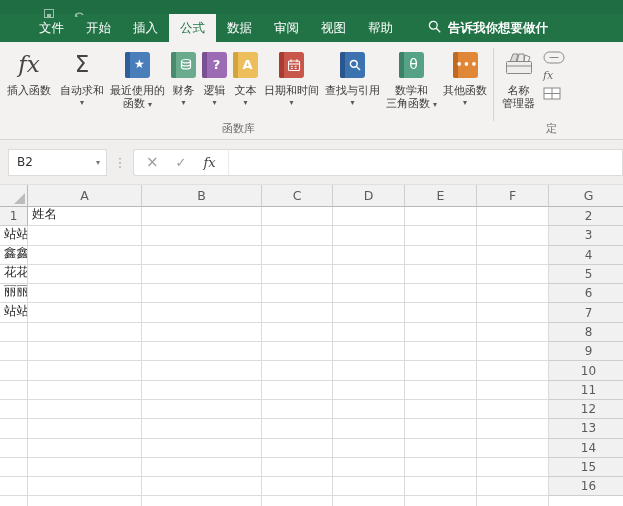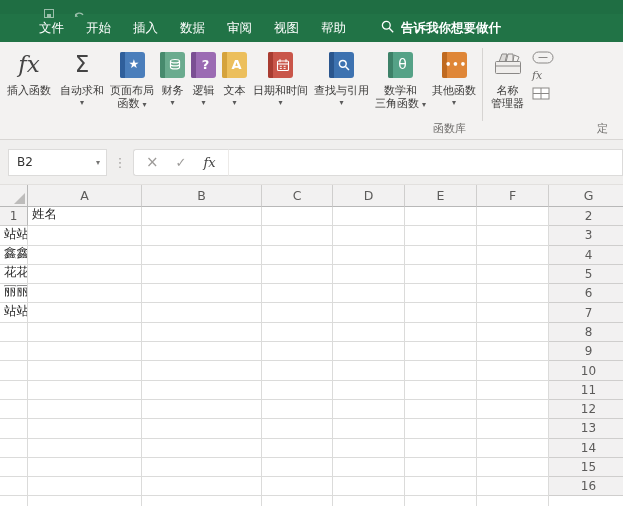--- a/index.html
+++ b/index.html
@@ -14,21 +14,21 @@
   .tabbar{height:28px;background:#217346;display:flex;align-items:stretch;padding-left:28px;color:#fff;font-size:12.5px;white-space:nowrap;}
   .tab{display:flex;align-items:center;padding:0 11px;cursor:default;}
   .tab.active{background:#f3f2f1;color:#217346;}
   .tellme{display:flex;align-items:center;gap:7px;margin-left:24px;flex:1;overflow:hidden;white-space:nowrap;font-weight:bold;}
   .tellme .txt{overflow:hidden;}
 
   
   .ribbon{height:97px;background:#f3f2f1;border-bottom:1px solid #d8d6d4;display:flex;align-items:stretch;overflow:hidden;}
   .rgroup{position:relative;display:flex;align-items:flex-start;padding:3px 2px 0 4px;}
   .btnrow{display:flex;align-items:flex-start;}
-  .group-label{position:absolute;bottom:3px;left:0;right:15px;text-align:right;font-size:11px;color:#6e6c6a;pointer-events:none;}
+  .group-label{position:absolute;bottom:3px;left:0;right:15px;text-align:center;font-size:11px;color:#6e6c6a;pointer-events:none;}
   .vdiv{width:1px;background:#d6d4d2;margin:6px 1px 18px 1px;}
   .rbtn{display:flex;flex-direction:column;align-items:center;padding:2px 3px 0 3px;font-size:11px;color:#3b3a39;line-height:13px;text-align:center;white-space:nowrap;}
   .ricon{height:35px;display:flex;align-items:center;justify-content:center;margin-bottom:2px;}
   .fxbig{font-family:"DejaVu Serif","Liberation Serif",serif;font-style:italic;font-size:23px;color:#444;}
   .sigma{font-size:23px;color:#444;line-height:23px;}
   .book{position:relative;width:25px;height:26px;border-radius:2px 3px 3px 2px;display:flex;align-items:center;justify-content:center;}
   .spine{position:absolute;left:0;top:0;bottom:0;width:5px;border-radius:2px 0 0 2px;}
   .bglyph{position:relative;margin-left:4px;color:#fff;font-weight:bold;font-size:13px;display:flex;align-items:center;justify-content:center;}
   .barrow{font-size:8px;color:#5a5a5a;margin-top:1px;line-height:9px;}
   .inl-arrow{font-size:8px;color:#5a5a5a;margin-left:3px;}
@@ -74,20 +74,21 @@
           <path d="M1 4.5v3.2h3.2z" fill="#fff"></path>
         </svg>
     </span>
   </div>
 
   <div class="tabbar">
     <div id="tabs" style="display:flex;align-items:stretch;">
         <div class="tab">文件</div>
         <div class="tab">开始</div>
         <div class="tab">插入</div>
+        <div class="tab active">公式</div>
         <div class="tab">数据</div>
         <div class="tab">审阅</div>
         <div class="tab">视图</div>
         <div class="tab">帮助</div>
       </div>
     <div class="tellme">
       <span>
         <svg width="13" height="13" viewBox="0 0 13 13">
             <g fill="none" stroke="#fff" stroke-width="1.3">
               <circle cx="5.3" cy="5.3" r="3.9"></circle>
@@ -116,21 +117,21 @@
             <div>自动求和</div>
             <div class="barrow">▾</div>
           </div>
           <div class="rbtn">
             <span class="ricon">
               <span class="book" style="background:#4a7ebb">
                 <span class="spine" style="background:#2f5f9b"></span>
                 <span class="bglyph" style="font-size:12px">★</span>
               </span>
             </span>
-            <div>页面布局</div>
+            <div>最近使用的</div>
             <div>函数<span class="inl-arrow">▾</span></div>
           </div>
           <div class="rbtn">
             <span class="ricon">
               <span class="book" style="background:#6aab8e">
                 <span class="spine" style="background:#478a6d"></span>
                 <span class="bglyph">
                   <svg width="14" height="14" viewBox="0 0 14 14">
                     <g fill="none" stroke="#fff" stroke-width="1.2">
                       <ellipse cx="7" cy="3.2" rx="4.5" ry="1.7"></ellipse>

